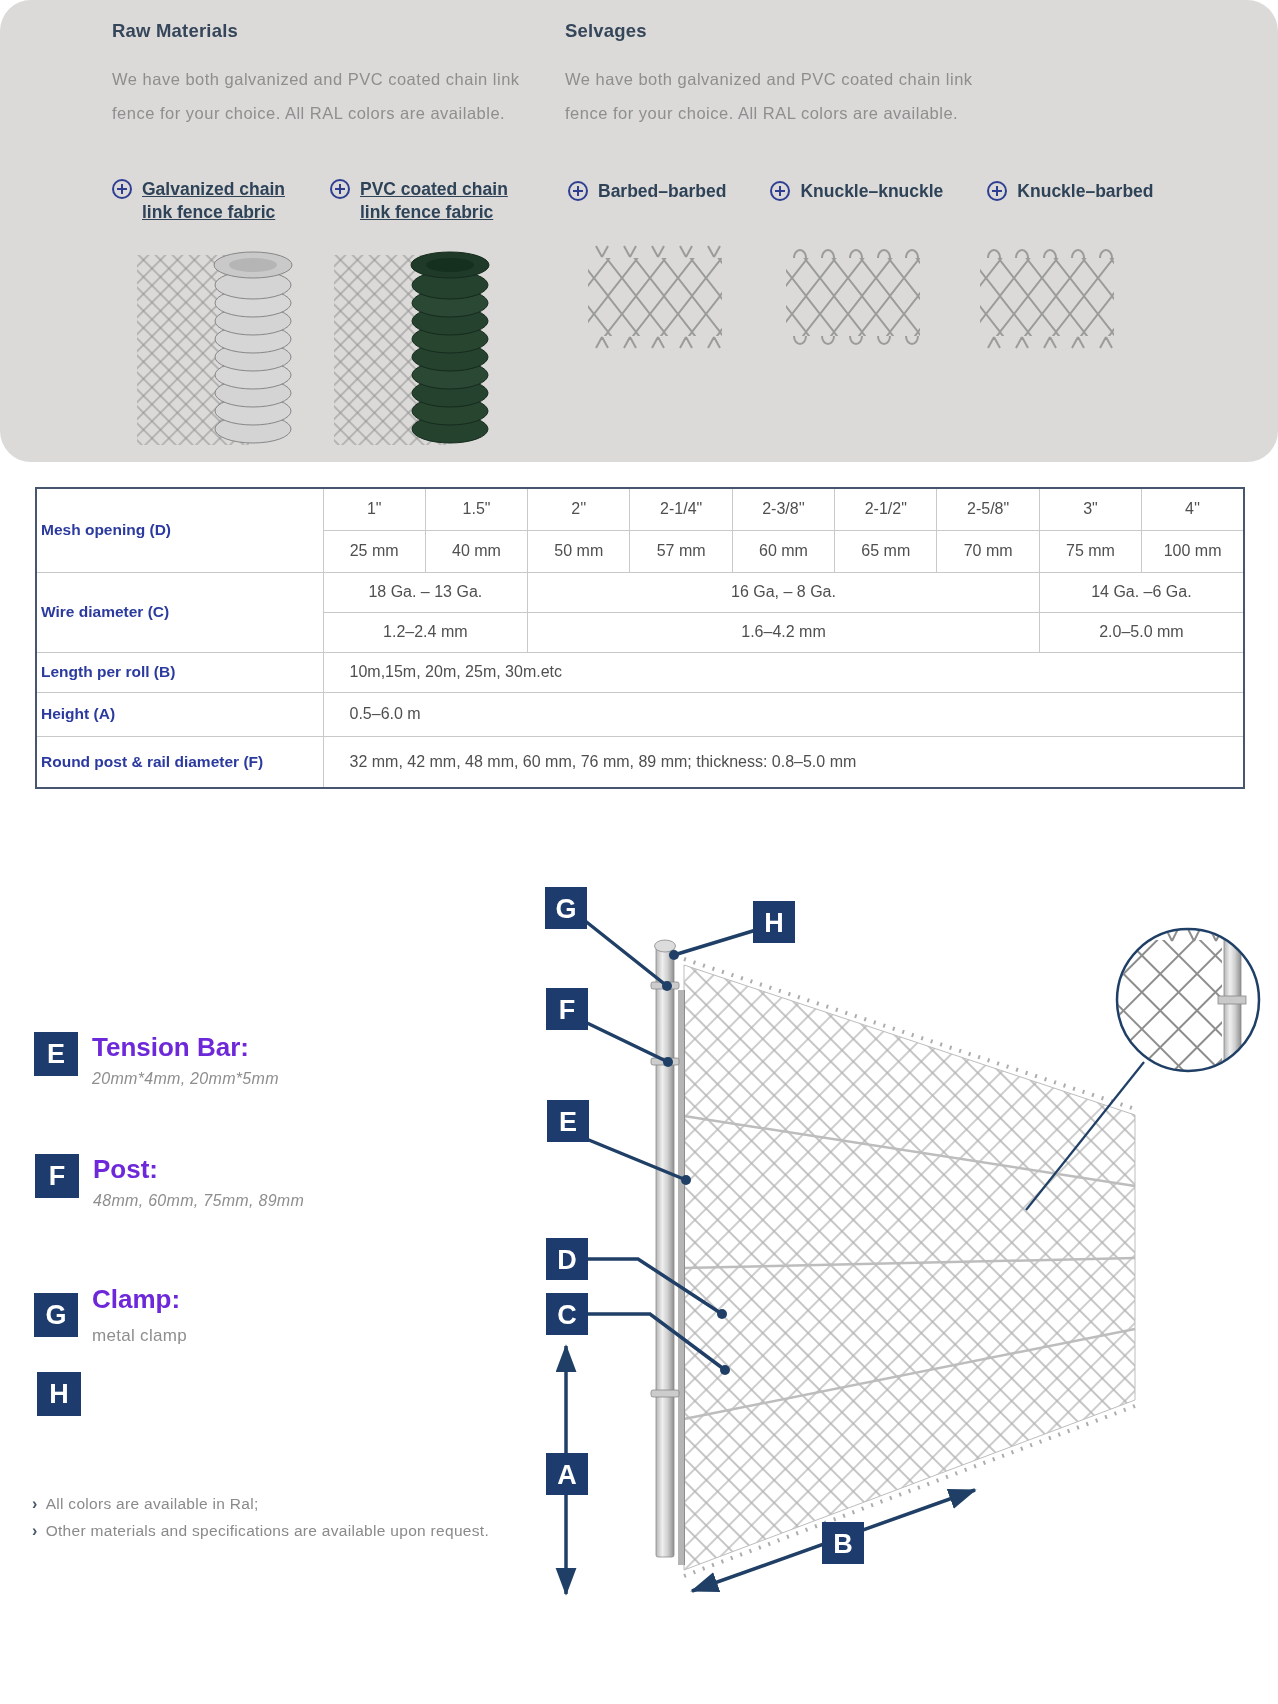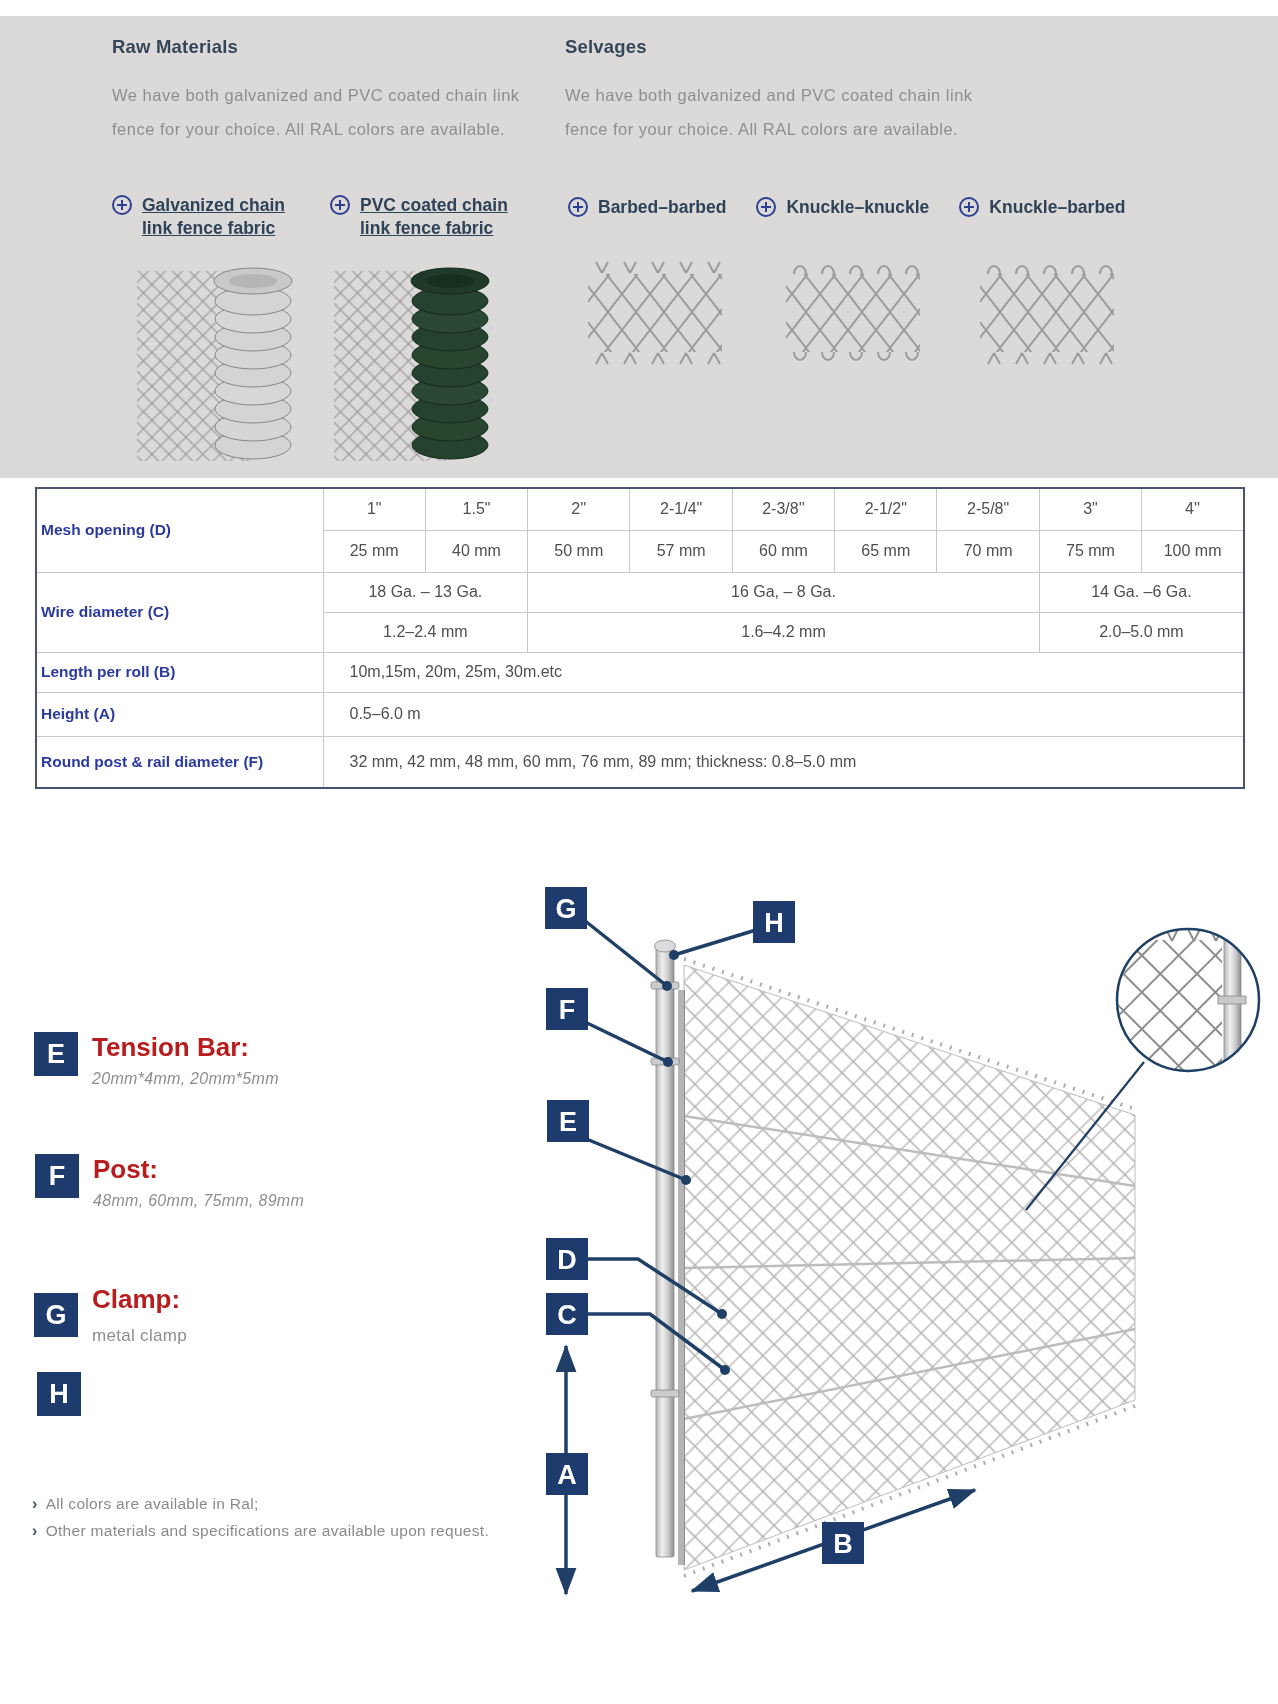--- a/index.html
+++ b/index.html
@@ -3,48 +3,48 @@
 <meta charset="utf-8">
 <style>
   * { box-sizing: border-box; }
   body { margin: 0; background: #fff; }
   .page {
     position: relative; width: 1278px; height: 1704px;
     background: #ffffff; overflow: hidden;
     font-family: "Liberation Sans", sans-serif;
   }
   
-  .top-section { position: absolute; left: 0; top: 16px; width: 1278px; height: 462px; background: #dbdad8; }
+  .top-section { position: absolute; left: 0; top: 0; width: 1278px; height: 462px; background: #dbdad8; border-radius: 31px; }
   .sec-title { position: absolute; margin: 0; font-size: 18.5px; font-weight: bold; color: #36465a; letter-spacing: .2px; }
   .sec-title.raw { left: 112px; top: 20px; }
   .sec-title.sel { left: 565px; top: 20px; }
   .desc { position: absolute; margin: 0; width: 440px; font-size: 16.5px; letter-spacing: .5px; color: #8e8e8e; line-height: 34px; }
   .desc.raw { left: 112px; top: 62px; }
   .desc.sel { left: 565px; top: 62px; }
   .item-row { position: absolute; display: flex; }
   .item-row.raw { left: 112px; top: 178px; gap: 30px; }
-  .item-row.sel { left: 568px; top: 180px; gap: 30px; }
+  .item-row.sel { left: 568px; top: 180px; gap: 44px; }
   .pm-item { display: flex; gap: 10px; align-items: flex-start; }
   .plus-icon { width: 20px; height: 20px; border: 2px solid #2e3f92; border-radius: 50%; position: relative; flex: none; margin-top: 1px; }
   .plus-icon::before { content: ""; position: absolute; left: 50%; top: 3px; bottom: 3px; width: 2px; margin-left: -1px; background: #2e3f92; }
   .plus-icon::after  { content: ""; position: absolute; top: 50%; left: 3px; right: 3px; height: 2px; margin-top: -1px; background: #2e3f92; }
   .pm-label { font-size: 17.5px; font-weight: bold; color: #2f4358; line-height: 23px; }
   .pm-label.two { width: 158px; text-decoration: underline; }
   .fabric-img { position: absolute; }
   .selvage-svg { position: absolute; }
   
   .spec-table { position: absolute; left: 35px; top: 487px; width: 1210px; border-collapse: collapse; table-layout: fixed; background: #fff; border: 2px solid #46566f; }
   .spec-table td { border: 1px solid #c9c9c9; padding: 0 4px; vertical-align: middle; }
   .spec-table td.lab { color: #2b3a9e; font-weight: bold; font-size: 15.5px; text-align: left; }
   .spec-table td.val { color: #4f4f4f; font-size: 16px; text-align: center; }
   .spec-table td.left { text-align: left; padding-left: 26px; }
   
   .comp { position: absolute; display: flex; gap: 14px; }
   .comp .badge { width: 44px; height: 44px; background: #1d3c6d; color: #fff; font-size: 27px; font-weight: bold; display: flex; align-items: center; justify-content: center; flex: none; }
-  .comp-name { font-size: 26px; font-weight: bold; color: #b91c1c; line-height: 30px; }
+  .comp-name { font-size: 26px; font-weight: bold; color: #6d28d9; line-height: 30px; }
   .comp-spec { font-size: 16px; color: #8e8e8e; margin-top: 8px; letter-spacing: .3px; font-style: italic; }
   .comp-inline { align-items: center; }
   .comp-inline .comp-line { display: flex; align-items: baseline; gap: 12px; flex-direction: column; }
   .comp-spec-inline { font-size: 17px; color: #8e8e8e; letter-spacing: .3px; }
   
   .notes { position: absolute; left: 32px; top: 1490px; }
   .note { display: flex; gap: 8px; font-size: 15.5px; color: #8a8a8a; line-height: 27px; letter-spacing: .3px; }
   .note .chev { color: #44566a; font-weight: bold; font-size: 16px; }
   
   .diagram { position: absolute; left: 480px; top: 790px; }

